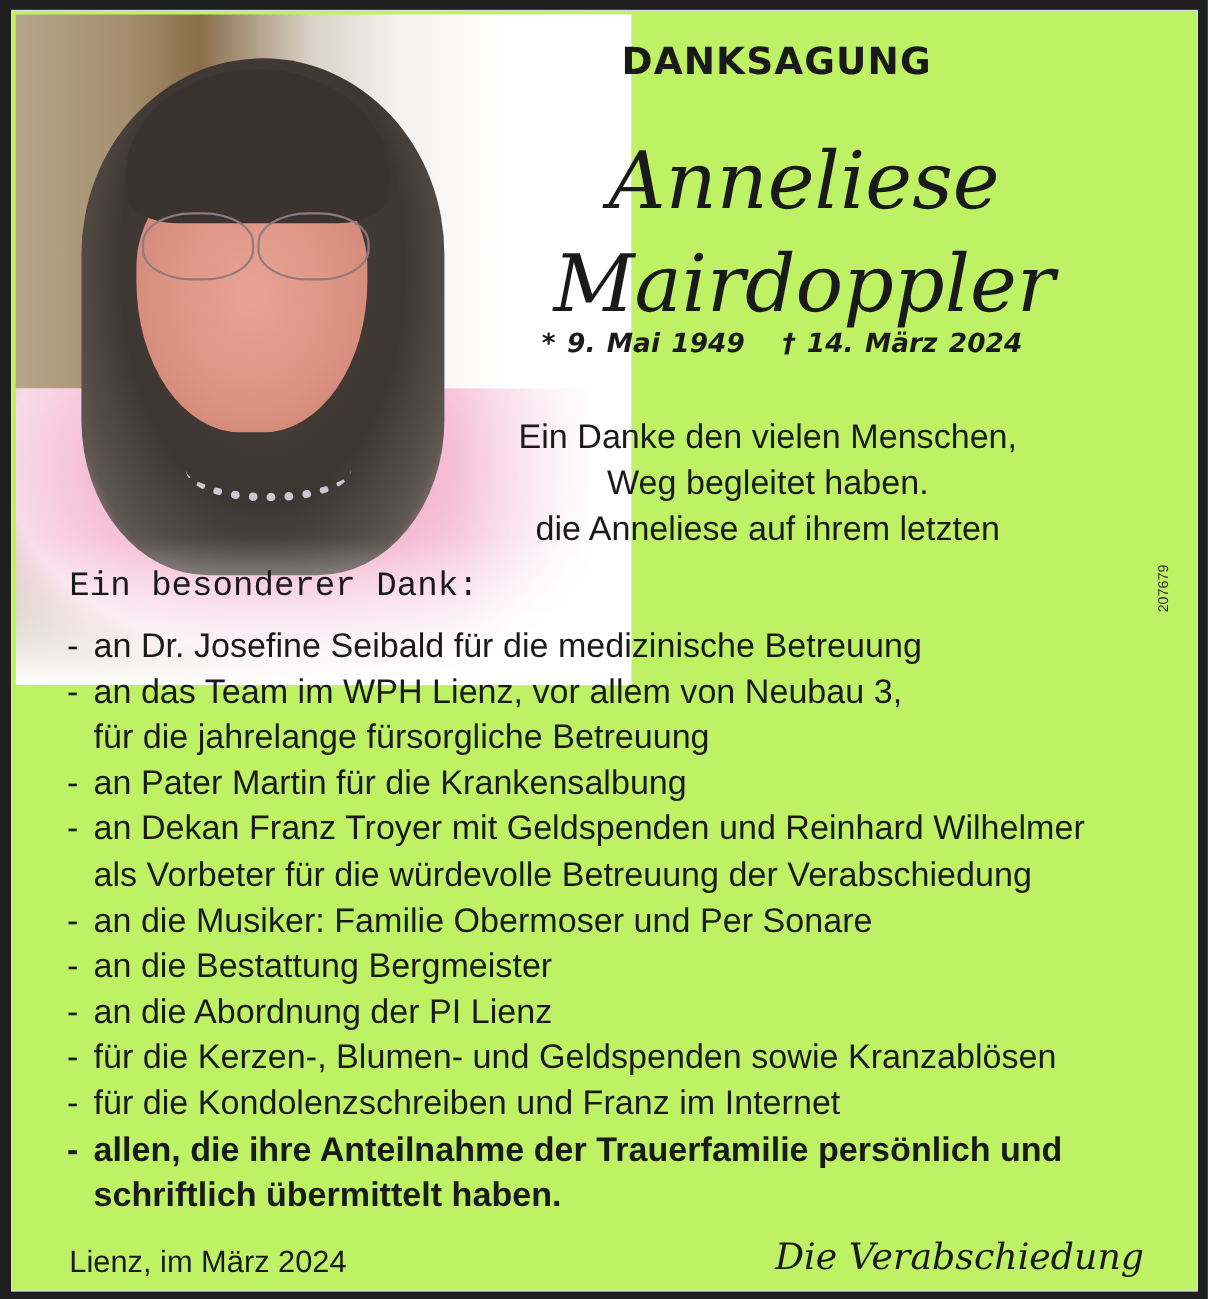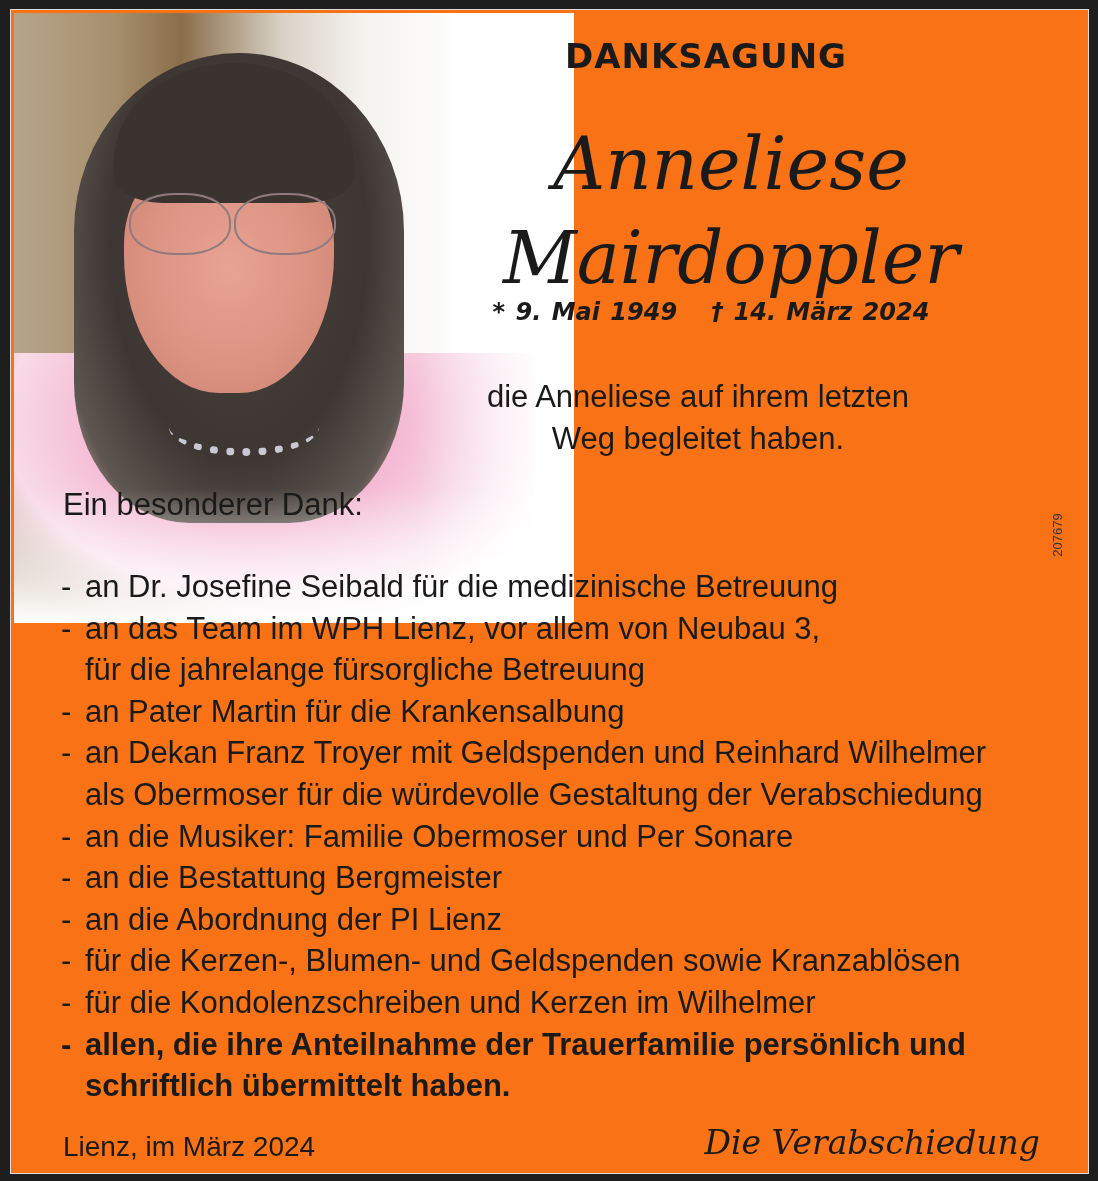--- a/index.html
+++ b/index.html
@@ -5,21 +5,21 @@
   html, body { margin: 0; padding: 0; }
   body {
     width: 1098px; height: 1181px;
     background: #1e1e1e;
     position: relative; overflow: hidden;
     font-family: "DejaVu Sans", sans-serif;
   }
   .card {
     position: absolute; left: 10px; top: 9px;
     width: 1077px; height: 1163px;
-    background: #f97316;
+    background: #bef264;
     border: 1px solid #dcdcdc;
     overflow: hidden;
   }
   
   .photo {
     position: absolute; left: 3px; top: 3px;
     width: 560px; height: 610px;
     overflow: hidden;
   }
   .photo .bg {
@@ -83,22 +83,22 @@
     font-size: 24px; color: #1a1a1a; word-spacing: 2px;
   }
   .dates .gap { display: inline-block; width: 34px; }
   .intro {
     position: absolute; left: 440px; top: 366px; width: 494px;
     text-align: center;
     font-family: "Liberation Sans", sans-serif;
     font-size: 31px; line-height: 42px; color: #1a1a1a;
   }
   .special {
-    position: absolute; left: 52px; top: 477px;
-    font-family: Liberation Sans, sans-serif;
+    position: absolute; left: 52px; top: 506px;
+    font-family: Liberation Mono, monospace;
     font-size: 31px; color: #1a1a1a;
   }
   .list {
     position: absolute; left: 50px; top: 556px; width: 1000px;
     margin: 0; padding: 0; list-style: none;
     font-family: "Liberation Sans", sans-serif;
     font-size: 31px; line-height: 41.6px; color: #1a1a1a;
   }
   .list li { position: relative; padding-left: 24px; white-space: nowrap; }
   .list li .dash { position: absolute; left: 0; }
@@ -139,22 +139,23 @@
 
   <div class="heading">DANKSAGUNG</div>
   <div class="name last">Mairdoppler</div>
   <div class="name first">Anneliese</div>
 
   <div class="dates">
     <span>* 9. Mai 1949</span><span class="gap"></span><span>† 14. März 2024</span>
   </div>
 
   <div class="intro">
+    <div>Ein Danke den vielen Menschen,</div>
+    <div>Weg begleitet haben.</div>
     <div>die Anneliese auf ihrem letzten</div>
-    <div>Weg begleitet haben.</div>
   </div>
 
   <div class="special">Ein besonderer Dank:</div>
 
   <ul class="list">
     <li>
       <span class="dash">-</span>
       <div>an Dr. Josefine Seibald für die medizinische Betreuung</div>
     </li>
     <li>
@@ -162,41 +163,41 @@
       <div>an das Team im WPH Lienz, vor allem von Neubau 3,</div>
       <div>für die jahrelange fürsorgliche Betreuung</div>
     </li>
     <li>
       <span class="dash">-</span>
       <div>an Pater Martin für die Krankensalbung</div>
     </li>
     <li>
       <span class="dash">-</span>
       <div>an Dekan Franz Troyer mit Geldspenden und Reinhard Wilhelmer</div>
-      <div>als Obermoser für die würdevolle Gestaltung der Verabschiedung</div>
+      <div>als Vorbeter für die würdevolle Betreuung der Verabschiedung</div>
     </li>
     <li>
       <span class="dash">-</span>
       <div>an die Musiker: Familie Obermoser und Per Sonare</div>
     </li>
     <li>
       <span class="dash">-</span>
       <div>an die Bestattung Bergmeister</div>
     </li>
     <li>
       <span class="dash">-</span>
       <div>an die Abordnung der PI Lienz</div>
     </li>
     <li>
       <span class="dash">-</span>
       <div>für die Kerzen-, Blumen- und Geldspenden sowie Kranzablösen</div>
     </li>
     <li>
       <span class="dash">-</span>
-      <div>für die Kondolenzschreiben und Kerzen im Wilhelmer</div>
+      <div>für die Kondolenzschreiben und Franz im Internet</div>
     </li>
     <li class="bold">
       <span class="dash">-</span>
       <div>allen, die ihre Anteilnahme der Trauerfamilie persönlich und</div>
       <div>schriftlich übermittelt haben.</div>
     </li>
   </ul>
 
   <div class="place">Lienz, im März 2024</div>
   <div class="sign">Die Verabschiedung</div>

